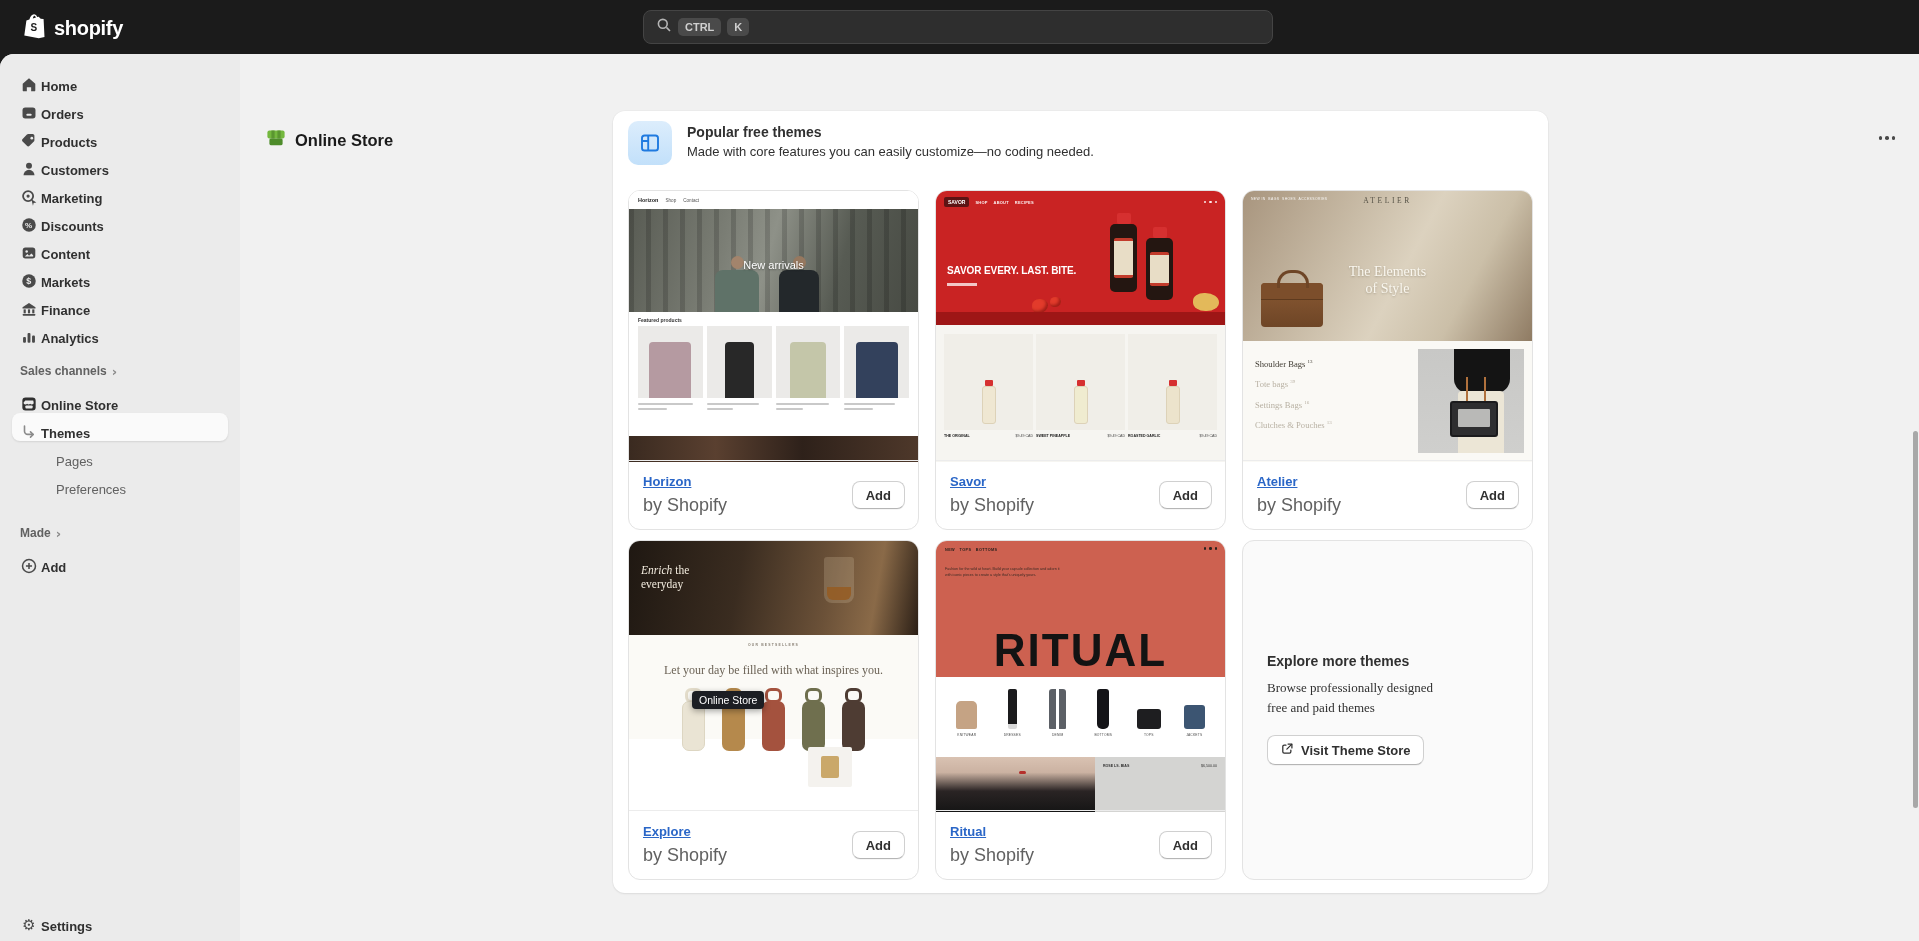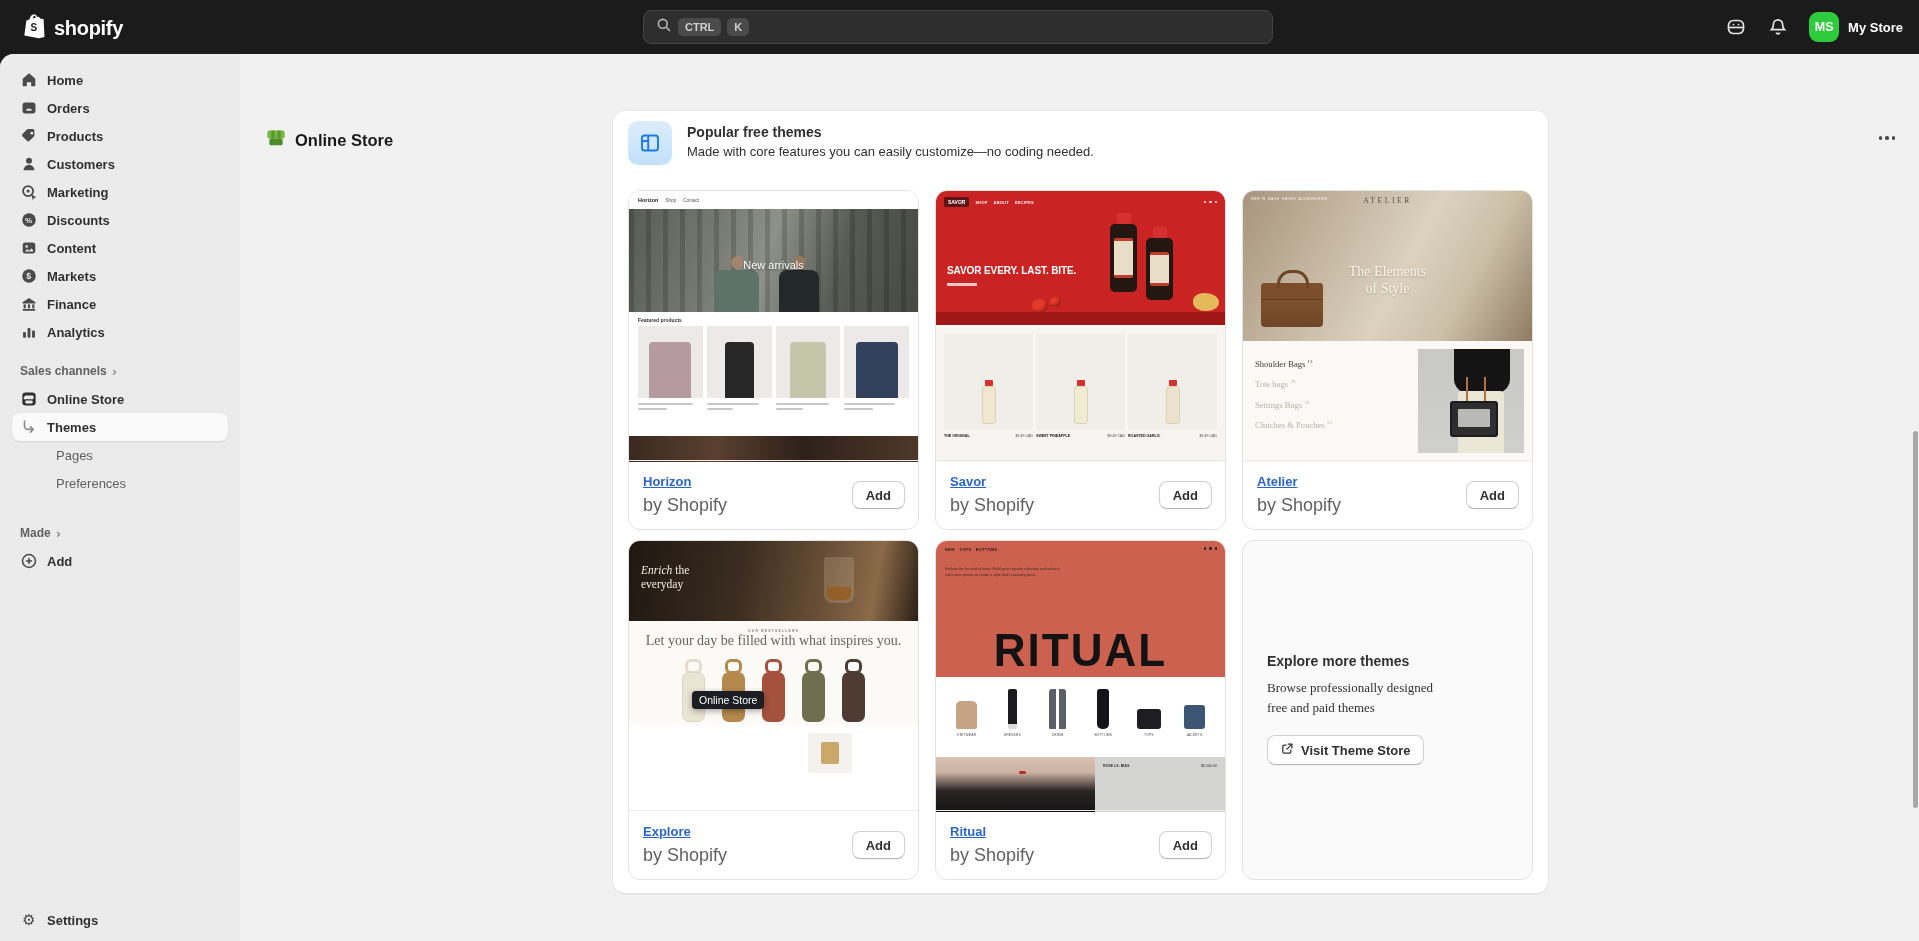--- a/index.html
+++ b/index.html
@@ -15,21 +15,21 @@
   .kbd{background:#4a4a4a;color:#cfcfcf;font-size:11px;font-weight:700;padding:3px 7px;border-radius:5px;margin-left:6px;}
   .top-right{position:absolute;right:16px;top:0;height:54px;display:flex;align-items:center;gap:20px;}
   .top-icon{width:22px;height:22px;display:flex;align-items:center;justify-content:center;}
   .store-chip{display:flex;align-items:center;gap:9px;}
   .avatar{width:30px;height:30px;border-radius:9px;background:#2ecb3d;color:#fff;font-size:12.5px;font-weight:700;display:flex;align-items:center;justify-content:center;}
   .store-name{color:#fff;font-size:13px;font-weight:700;}
   
   .shell{position:absolute;top:54px;left:0;width:1919px;height:887px;background:#f1f1f1;border-top-left-radius:14px;overflow:hidden;}
   .sidebar{position:absolute;left:0;top:0;width:240px;height:100%;background:#ebebeb;box-sizing:border-box;}
   .nav{position:absolute;top:12px;left:0;width:240px;}
-  .nav-item{display:flex;align-items:center;gap:9px;height:28px;margin:0 12px;padding:0 8px;border-radius:8px;font-size:13px;font-weight:600;color:#303030;cursor:pointer;}
+  .nav-item{display:flex;align-items:flex-end;gap:3px;height:28px;margin:0 12px;padding:0 8px;border-radius:8px;font-size:13px;font-weight:600;color:#303030;cursor:pointer;}
   .nav-item .ic{width:18px;height:18px;flex:0 0 18px;display:flex;align-items:center;justify-content:center;color:#4a4a4a;}
   .sec-label{display:flex;align-items:center;gap:5px;height:28px;padding:0 20px;font-size:12px;font-weight:600;color:#616161;}
   .sec-label .chev{font-size:13px;color:#8a8a8a;}
   .nav-item.selected{background:#fafafa;box-shadow:0 1px 2px rgba(0,0,0,.10);font-weight:700;}
   .nav-sub{padding-left:44px;font-weight:500;color:#616161;}
   .glyph{font-family:"DejaVu Sans",sans-serif;color:#4a4a4a;}
   .settings-item{position:absolute;top:852px;left:0;width:240px;}
   
   .page-head{position:absolute;left:266px;top:74px;display:flex;align-items:center;gap:9px;}
   .page-title{font-size:16.5px;font-weight:700;color:#1a1a1a;}
@@ -104,28 +104,28 @@
   .at-list{position:absolute;left:12px;top:12px;font-family:"Liberation Serif",serif;font-size:8.6px;line-height:18.5px;color:#b8b1a3;}
   .at-list .first{color:#403c33;}
   .at-list sup{font-size:5px;}
   .at-photo{position:absolute;right:8px;top:8px;width:106px;height:104px;background:linear-gradient(#c8c8c6,#cfcfcd);overflow:hidden;}
   .at-torso{position:absolute;right:14px;top:0;width:56px;height:44px;background:#141414;border-radius:0 0 14px 14px;}
   .at-skirt{position:absolute;right:20px;top:42px;width:46px;height:62px;background:#ece6d6;border-radius:4px 4px 0 0;}
   .at-strap{position:absolute;width:2.5px;height:26px;background:#b0713d;top:28px;}
   .at-bag2{position:absolute;right:26px;top:52px;width:44px;height:32px;background:#2e2e30;border:2px solid #1b1b1d;border-radius:3px;}
   .at-bag2:before{content:"";position:absolute;left:6px;top:6px;right:6px;bottom:8px;background:#b9b9b7;border-radius:1px;}
   
-  .vs-hero{height:80px;position:relative;background:linear-gradient(100deg,#1f1812,#3a2c20 38%,#6b5138 68%,#8a6a48 84%,#2b1f16);padding-left:36px;}
+  .vs-hero{height:94px;position:relative;background:linear-gradient(100deg,#1f1812,#3a2c20 38%,#6b5138 68%,#8a6a48 84%,#2b1f16);padding-left:36px;}
   .vs-text{position:absolute;left:12px;top:22px;color:#f3ecdf;font-family:"Liberation Serif",serif;font-size:11.5px;line-height:14px;}
   .vs-text em{font-style:italic;}
   .vs-glass{position:absolute;right:64px;top:16px;width:30px;height:46px;background:rgba(225,205,175,.22);border-radius:3px 3px 8px 8px;}
   .vs-glass:before{content:"";position:absolute;left:3px;right:3px;bottom:3px;height:13px;background:rgba(150,90,30,.8);border-radius:0 0 6px 6px;}
   .vs-mid{height:104px;background:#fbfaf6;text-align:center;position:relative;}
   .vs-eyebrow{padding-top:8px;font-size:3.4px;letter-spacing:1.2px;color:#8a8276;font-weight:700;}
-  .vs-tag{margin-top:0;font-family:"Liberation Serif",serif;font-size:14px;color:#6b6255;}
+  .vs-tag{margin-top:16px;font-family:"Liberation Serif",serif;font-size:12px;color:#6b6255;}
   .vs-bottles{display:flex;justify-content:center;gap:17px;margin-top:10px;}
   .vs-b .ring{width:11px;height:9px;border:3px solid;border-radius:6px;margin:0 auto -2px;}
   .vs-b .body{width:23px;height:50px;border-radius:7px;}
   .vs-wood{height:62px;background:linear-gradient(92deg,#241710,#5a3c24 35%,#7a5834 55%,#35231６ 80%,#35231d 80%,#241811);position:relative;}
   .vs-card{position:absolute;right:66px;top:8px;width:44px;height:40px;background:#f4f2ee;border-radius:2px;display:flex;align-items:center;justify-content:center;}
   .vs-card i{width:18px;height:22px;background:#caa86a;border-radius:2px;}
   .vs-white{height:7px;background:#fff;}
   
   .rt-hero{height:136px;position:relative;background:#cd6150;overflow:hidden;}
   .rt-nav{position:absolute;left:9px;top:7px;font-size:3.8px;font-weight:700;color:#2a201c;letter-spacing:.4px;word-spacing:3px;}
@@ -169,40 +169,20 @@
     <div class="searchbar">
       <span>
         <svg width="16" height="16" viewBox="0 0 20 20" fill="none" stroke="#b5b5b5" stroke-width="2">
             <circle cx="8.5" cy="8.5" r="5.5"></circle>
             <path d="m13 13 4.5 4.5"></path>
           </svg>
       </span>
       <span class="kbd">CTRL</span>
       <span class="kbd">K</span>
     </div>
-    <div class="top-right">
-      <span class="top-icon">
-        <svg width="22" height="22" viewBox="0 0 22 22" fill="none" stroke="#e3e3e3" stroke-width="1.7">
-            <rect x="3.5" y="4.5" width="15" height="13" rx="5"></rect>
-            <path d="M4 11.5h14"></path>
-            <circle cx="8.5" cy="8.6" r="0.9" fill="#e3e3e3" stroke="none"></circle>
-            <circle cx="13.5" cy="8.6" r="0.9" fill="#e3e3e3" stroke="none"></circle>
-          </svg>
-      </span>
-      <span class="top-icon">
-        <svg width="20" height="20" viewBox="0 0 20 20" fill="none" stroke="#e3e3e3" stroke-width="1.7">
-            <path d="M10 2.8a4.6 4.6 0 0 0-4.6 4.6c0 3.4-1.1 4.4-1.9 5.2h13c-.8-.8-1.9-1.8-1.9-5.2A4.6 4.6 0 0 0 10 2.8z"></path>
-            <path d="M8.2 15.6a1.9 1.9 0 0 0 3.6 0"></path>
-          </svg>
-      </span>
-      <div class="store-chip">
-        <span class="avatar">MS</span>
-        <span class="store-name">My Store</span>
-      </div>
-    </div>
   </div>
 
   <div class="shell">
 
     <div class="sidebar">
       <div class="nav">
         <div class="nav-item">
           <span class="ic">
               <svg width="18" height="18" viewBox="0 0 20 20" fill="#4a4a4a">
                 <path d="M10 2.6 3 8.7V16a1 1 0 0 0 1 1h3.6v-4.6h4.8V17H16a1 1 0 0 0 1-1V8.7z"></path>

